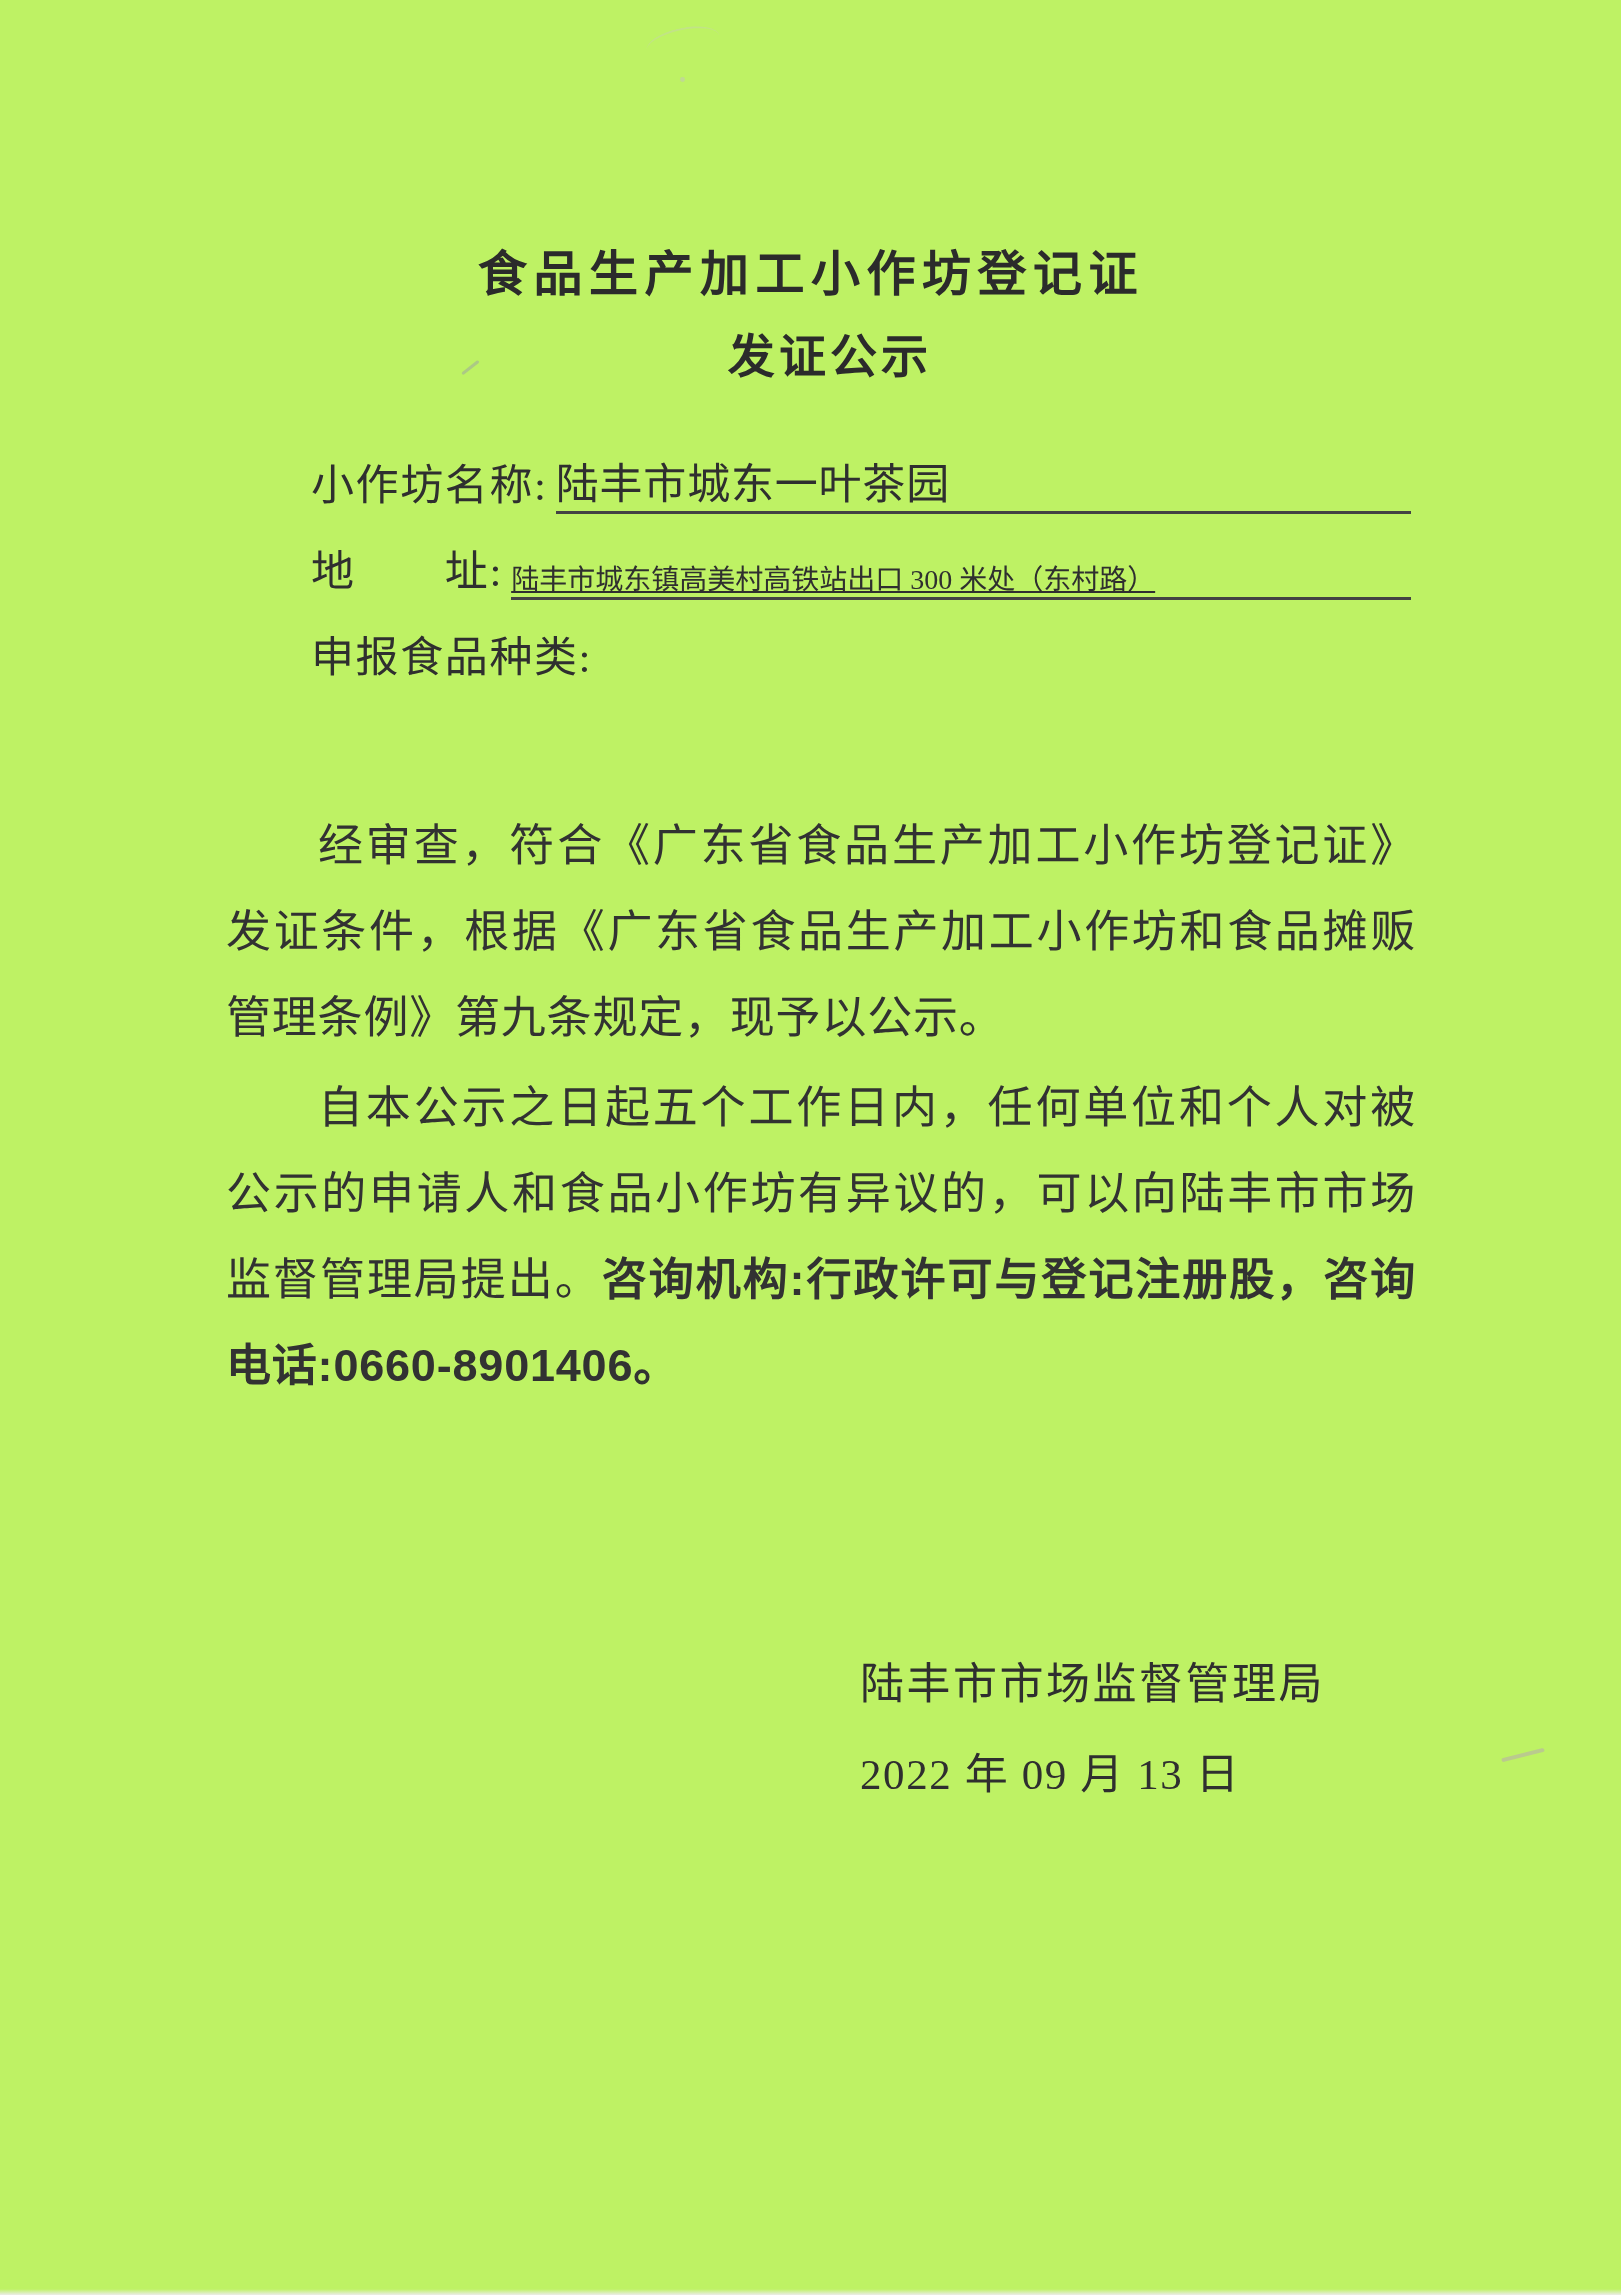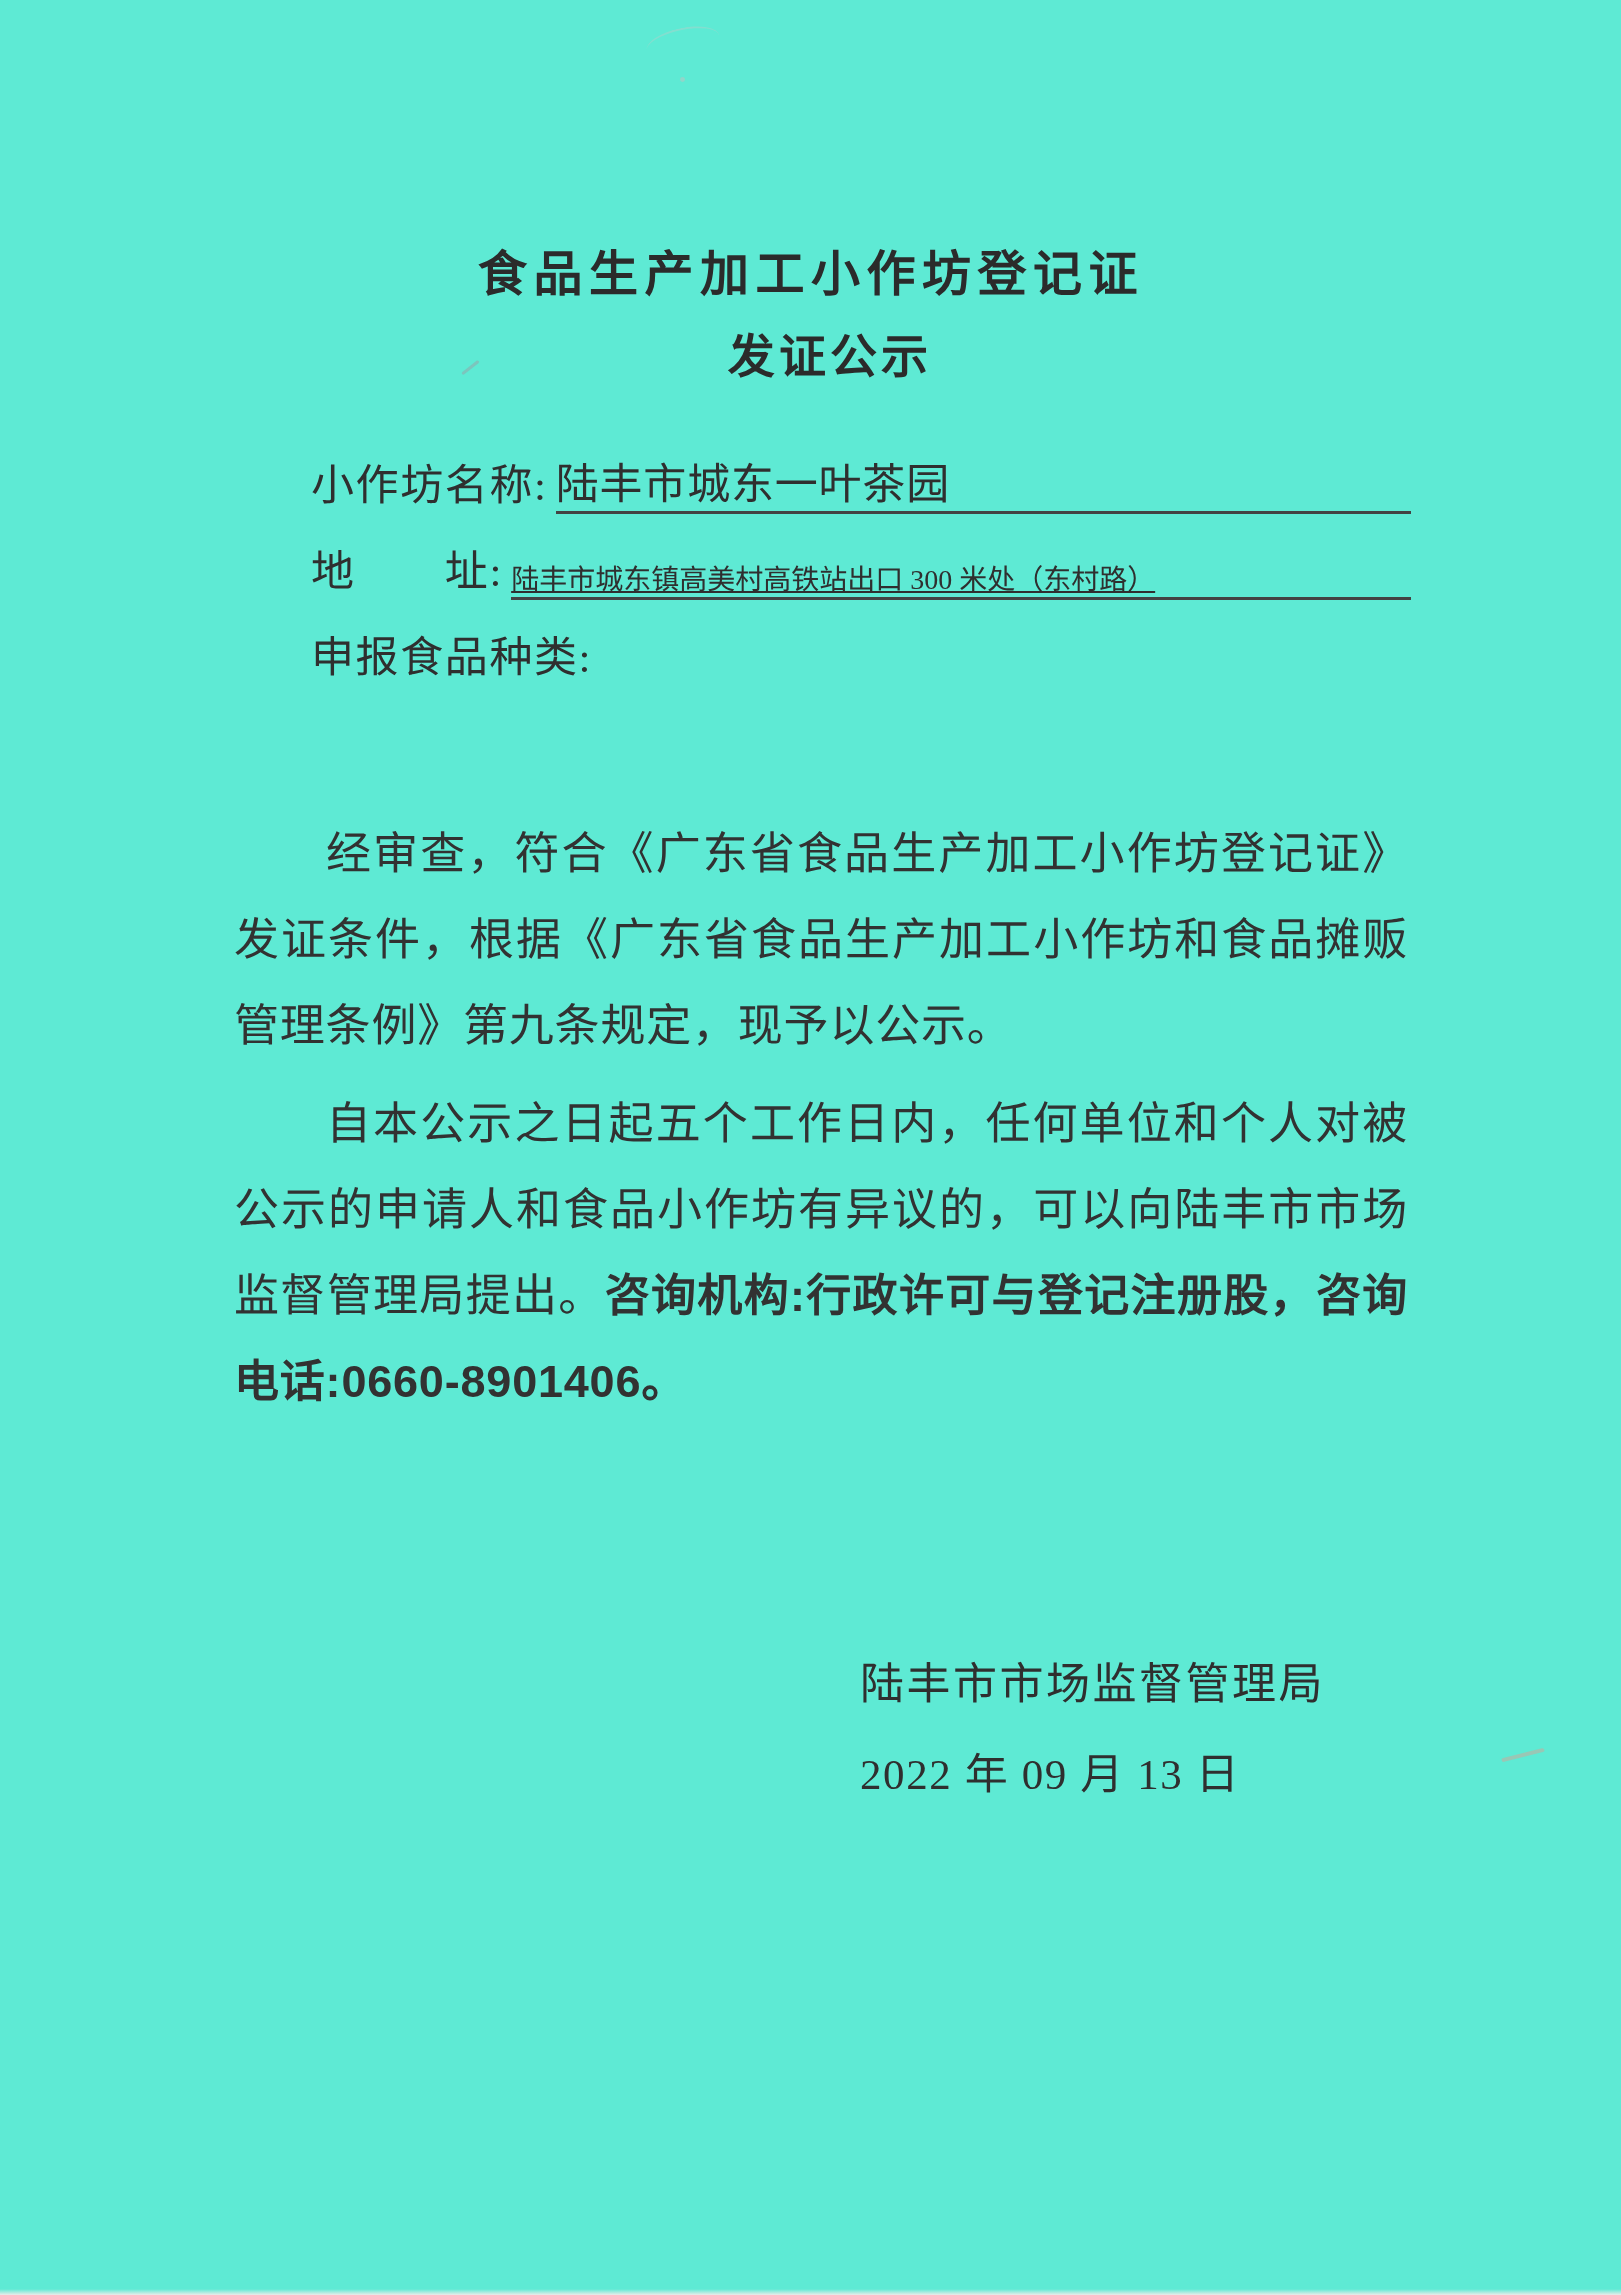--- a/index.html
+++ b/index.html
@@ -4,21 +4,21 @@
 <style>
   html, body {
     margin: 0;
     padding: 0;
     background: #fcfcfa;
   }
   .page {
     position: relative;
     width: 1622px;
     height: 2295px;
-    background: #5eead4;
+    background: #bef264;
     color: #2f2f2f;
     font-family: "Liberation Serif", "DejaVu Serif", serif;
     overflow: hidden;
   }
   .page::after {
     content: "";
     position: absolute;
     left: 0; right: 0; bottom: 0;
     height: 6.5px;
     background: linear-gradient(rgba(235,235,232,0), #ecece9);
@@ -91,21 +91,21 @@
     left: 222px;
     top: 799px;
     width: 1198px;
     font-size: 45px;
     line-height: 86px;
     letter-spacing: 0.8px;
     text-align: justify;
     color: #323232;
   }
   .notice-body p {
-    margin: 12px;
+    margin: 4px;
     text-indent: 92px;
   }
   .notice-body .bold-contact {
     font-family: "Liberation Sans", "DejaVu Sans", sans-serif;
     font-weight: 700;
     letter-spacing: 0.8px;
   }
   .signature {
     position: absolute;
     left: 860px;

